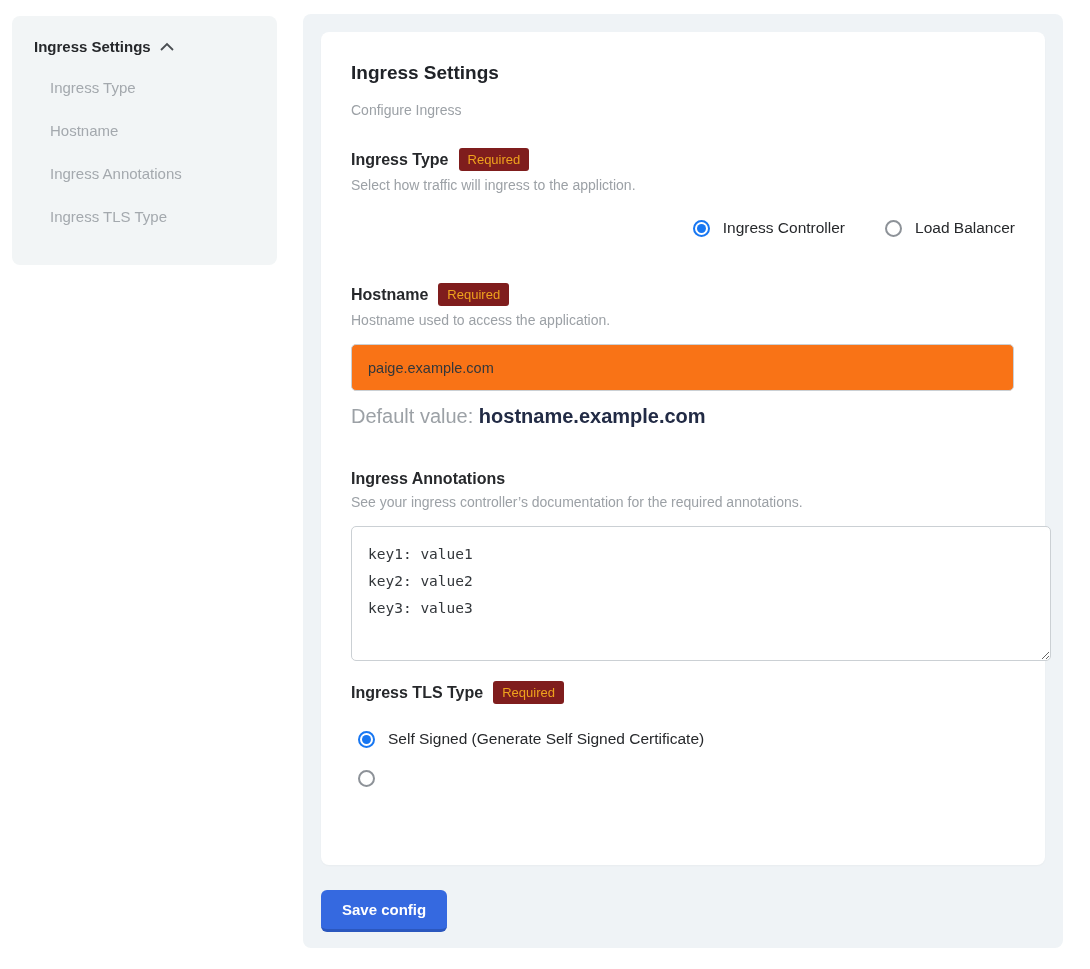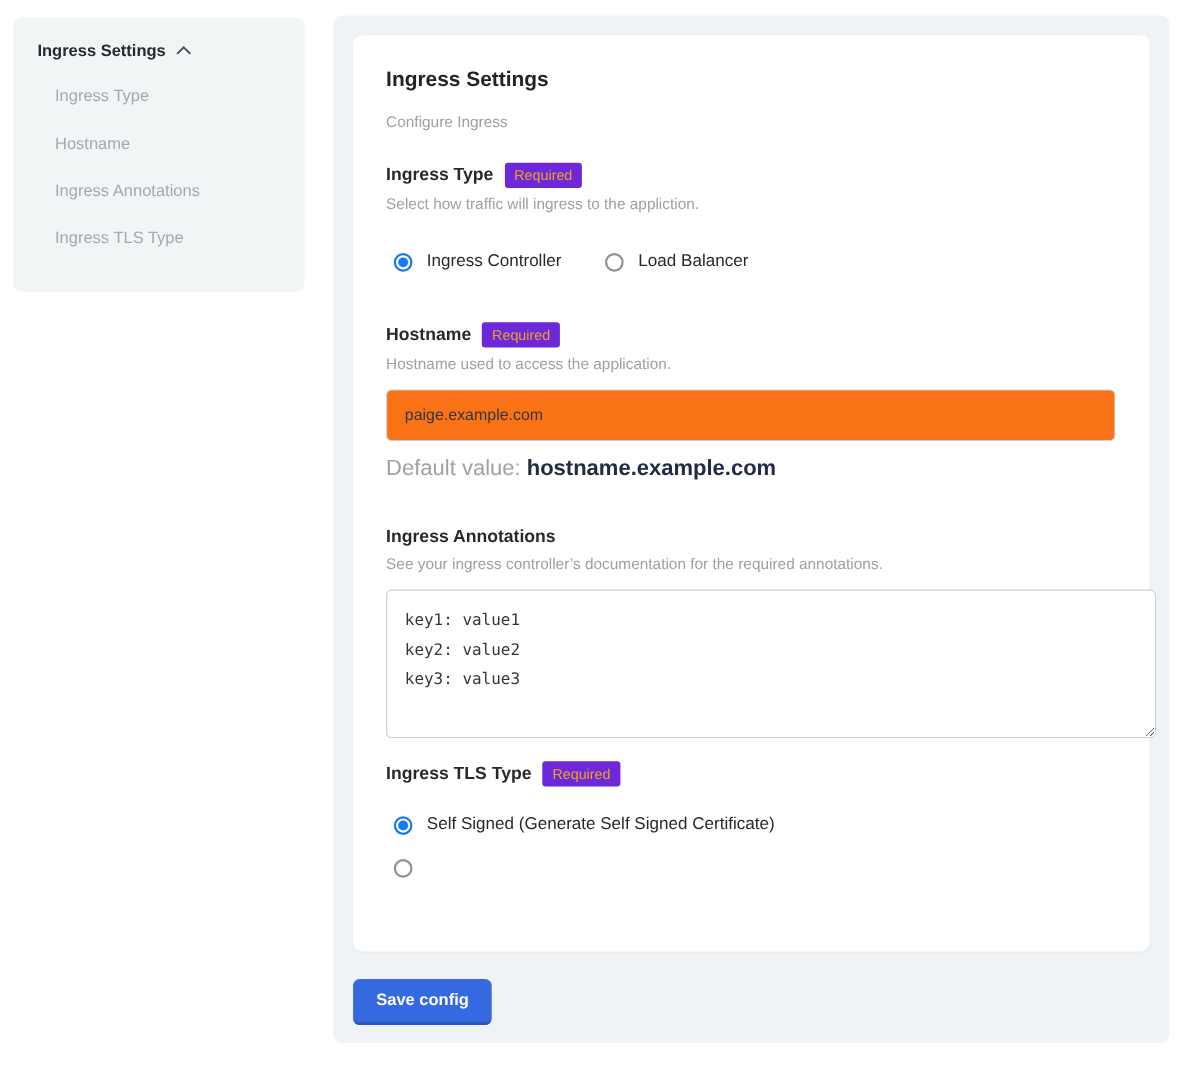--- a/index.html
+++ b/index.html
@@ -51,30 +51,30 @@
   }
   .card-title { font-size: 19px; font-weight: 700; color: #202328; }
   .card-subtitle { margin-top: 18px; font-size: 14px; color: #9ca1a6; }
 
   .section { margin-top: 30px; }
   .section-header {
     display: flex; align-items: center; gap: 10px;
     font-size: 16px; font-weight: 600; color: #26282b;
   }
   .badge {
-    background: #6d28d9;
+    background: #7f1d1d;
     color: #efa31d;
     font-size: 13px; font-weight: 400;
     padding: 4px 9px;
     border-radius: 3px;
   }
   .help-text { margin-top: 6px; font-size: 14px; color: #9ca1a6; }
 
   
-  .radio-row { display: flex; gap: 40px; margin-top: 36px; padding-left: 7px; }
+  .radio-row { display: flex; gap: 40px; margin-top: 26px; padding-left: 7px; justify-content: flex-end; }
   .radio-col { display: flex; flex-direction: column; gap: 22px; margin-top: 26px; padding-left: 7px; }
   .radio-option { display: flex; align-items: center; gap: 13px; cursor: pointer; }
   .radio-circle {
     width: 17px; height: 17px; border-radius: 50%;
     border: 2px solid #8d9298;
     background: #ffffff;
     flex: 0 0 auto;
     position: relative;
   }
   .radio-option.selected .radio-circle { border-color: #1877f2; }

